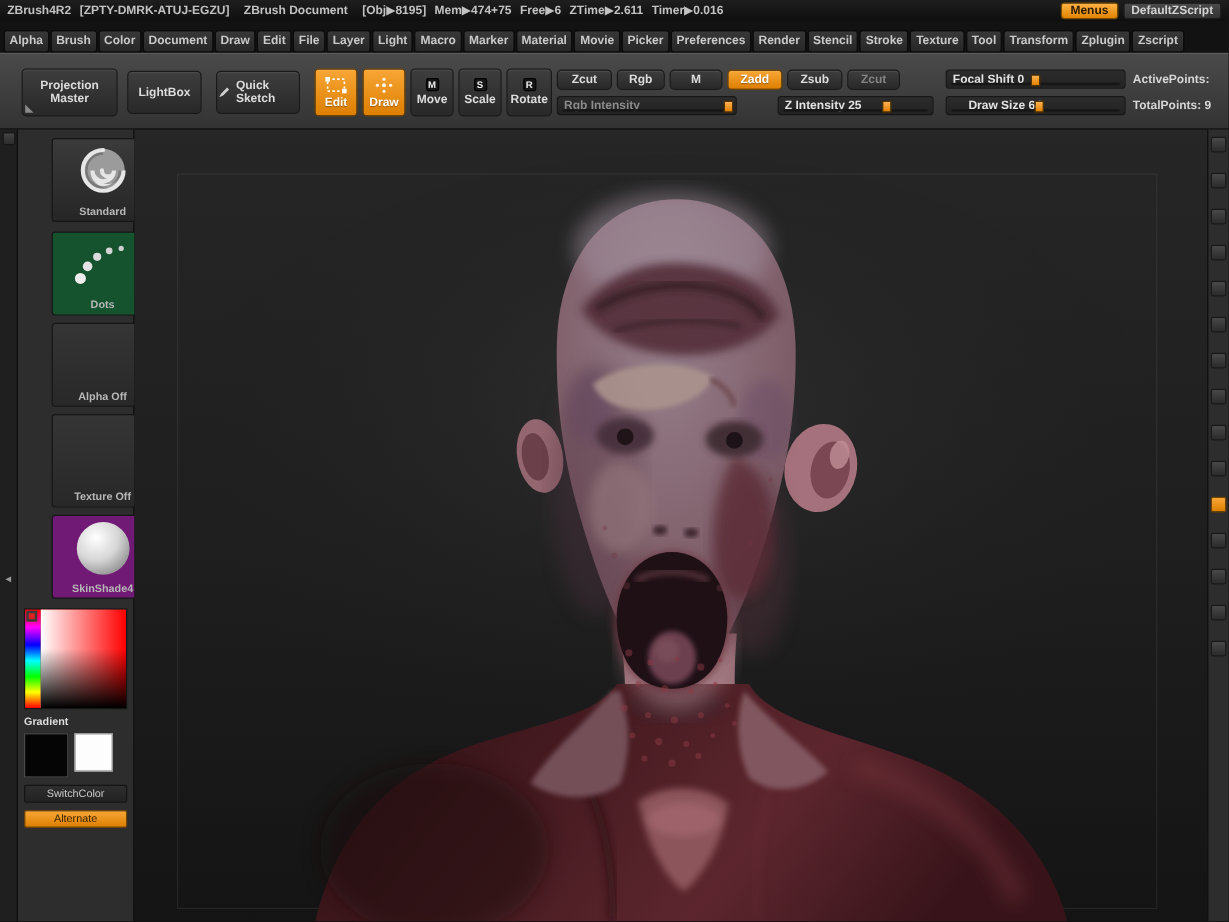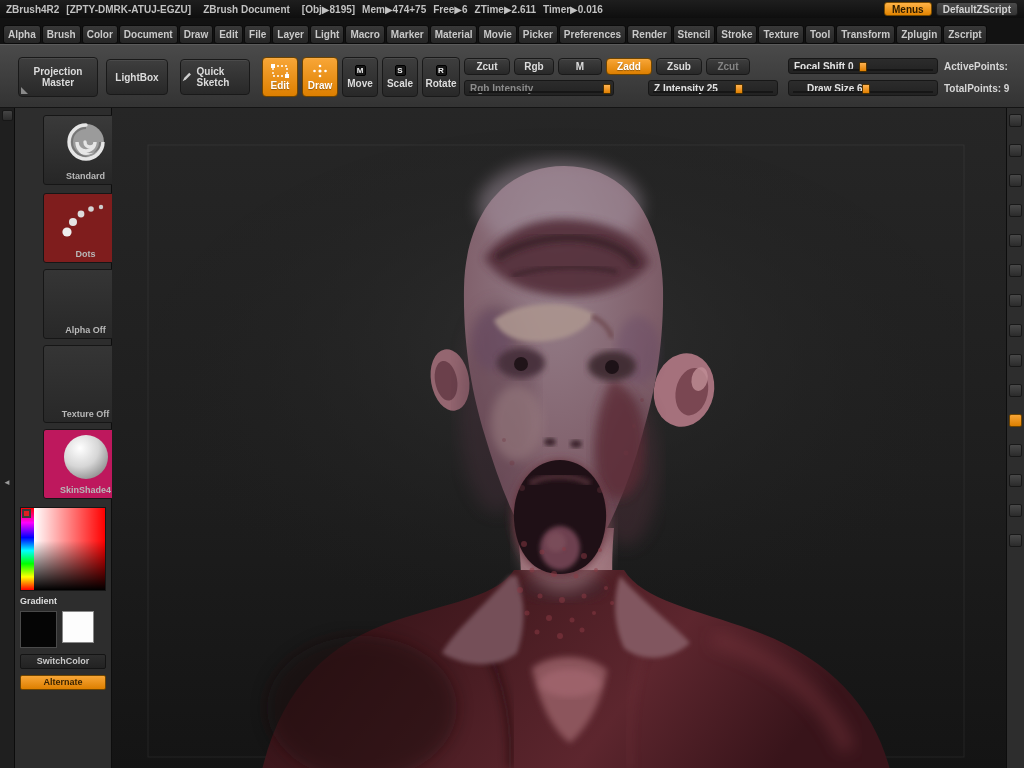--- a/index.html
+++ b/index.html
@@ -71,21 +71,21 @@
   .sv { flex:1; height:100%; background:
     linear-gradient(to top, #000, rgba(0,0,0,0) 60%),
     linear-gradient(to right, #fff, rgba(255,255,255,0)), #ff0000; }
   .sv-marker { position:absolute; left:1px; top:1px; width:9px; height:9px; background:#e02020;
     border:2px solid #3a3a3a; }
   .gradient-label { width:86px; color:#dedede; font-size:9px; font-weight:700; margin-top:5px; }
   .swatches { width:86px; display:flex; gap:5px; margin-top:5px; align-items:flex-start; }
   .swatch-black { width:37px; height:37px; background:#050505; border:1px solid #4a4a4a; }
   .swatch-white { width:32px; height:32px; background:#fdfdfd; border:1px solid #888; }
   .tray-btn { width:86px; height:15px; background:linear-gradient(#2e2e2e,#222); border:1px solid #141414;
-    border-radius:2px; color:#c9c9c9; font-size:9px; font-weight:700; text-align:center; line-height:13px; margin-top:6px; }
+    border-radius:2px; color:#c9c9c9; font-size:9px; font-weight:400; text-align:center; line-height:13px; margin-top:6px; }
   .tray-btn.orange { background:linear-gradient(#f8a637,#dd7f00); border-color:#6e4400; color:#3a2300; }
 
   
   .canvas { position:absolute; top:108px; left:112px; right:18px; bottom:0; background:#151515; }
   .canvas svg { width:100%; height:100%; display:block; }
 
   
   .right-rail { position:absolute; top:108px; right:0; bottom:0; width:18px; background:#2d2d2d;
     border-left:1px solid #0d0d0d; display:flex; flex-direction:column; align-items:center;
     padding-top:6px; gap:17px; }
@@ -237,21 +237,21 @@
       <div class="preview">
         <svg width="52" height="46" viewBox="0 0 52 46">
           <circle cx="26" cy="22" r="18" fill="#9b9b9b"></circle>
           <path d="M26 5 A17 17 0 1 0 43 22 A13 13 0 1 1 17 22 A9 9 0 1 0 35 22 A5 5 0 1 1 25 22" fill="none" stroke="#e6e6e6" stroke-width="3.4" stroke-linecap="round"></path>
           <path d="M26 8 A14 14 0 1 0 40 22" fill="none" stroke="#5f5f5f" stroke-width="2" opacity=".6"></path>
         </svg>
       </div>
       <span class="tlabel">Standard</span>
     </div>
 
-    <div class="thumb" style="height:70px;margin-top:8px;background:#7f1d1d;">
+    <div class="thumb" style="height:70px;margin-top:8px;background:#14532d;">
       <div class="preview">
         <svg width="56" height="44" viewBox="0 0 56 44">
           <circle cx="9" cy="33" r="4.6" fill="#eee"></circle>
             <circle cx="15" cy="23" r="4" fill="#e4e4e4"></circle>
           <circle cx="23" cy="15" r="3.4" fill="#dcdcdc"></circle>
             <circle cx="33" cy="10" r="2.8" fill="#d4d4d4"></circle>
           <circle cx="43" cy="8" r="2.2" fill="#cccccc"></circle>
         </svg>
       </div>
       <span class="tlabel">Dots</span>
@@ -260,21 +260,21 @@
     <div class="thumb flat" style="height:70px;margin-top:6px;">
       <div class="preview"></div>
       <span class="tlabel">Alpha Off</span>
     </div>
 
     <div class="thumb flat" style="height:78px;margin-top:6px;">
       <div class="preview"></div>
       <span class="tlabel">Texture Off</span>
     </div>
 
-    <div class="thumb" style="height:70px;margin-top:6px;background:#be185d;">
+    <div class="thumb" style="height:70px;margin-top:6px;background:#701a75;">
       <div class="preview">
           <span class="sphere"></span>
         </div>
       <span class="tlabel">SkinShade4</span>
     </div>
 
     <div class="picker">
       <div class="hue"></div>
       <div class="sv"></div>
       <div class="sv-marker"></div>

